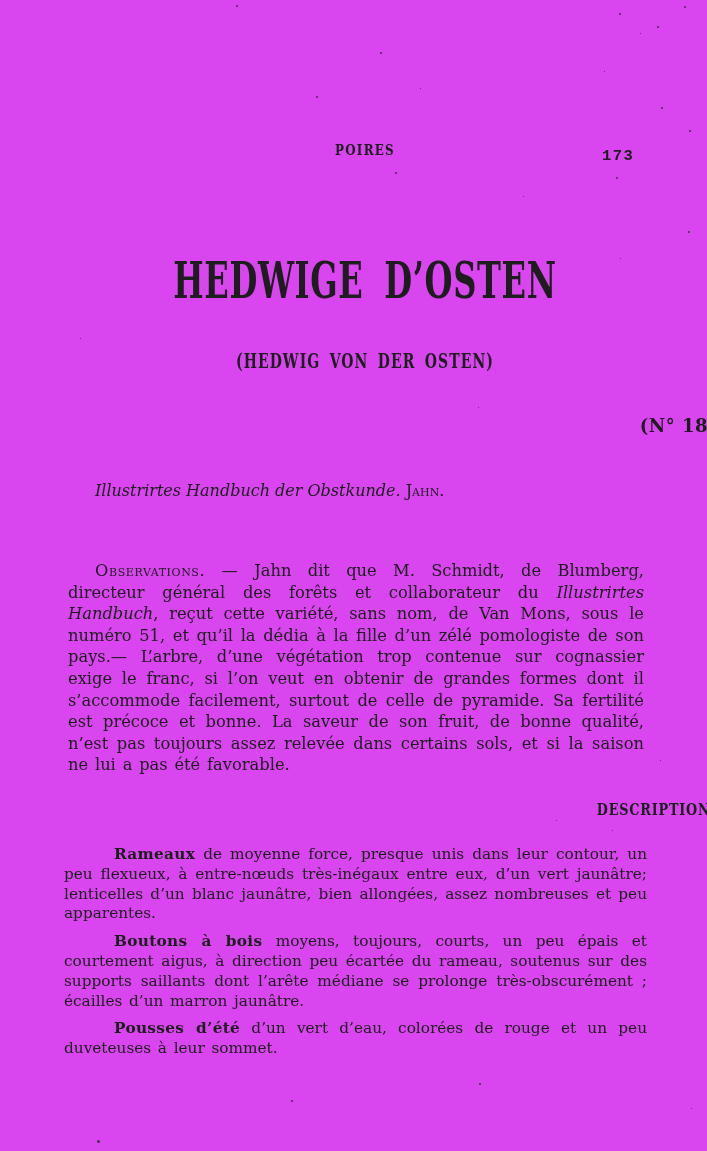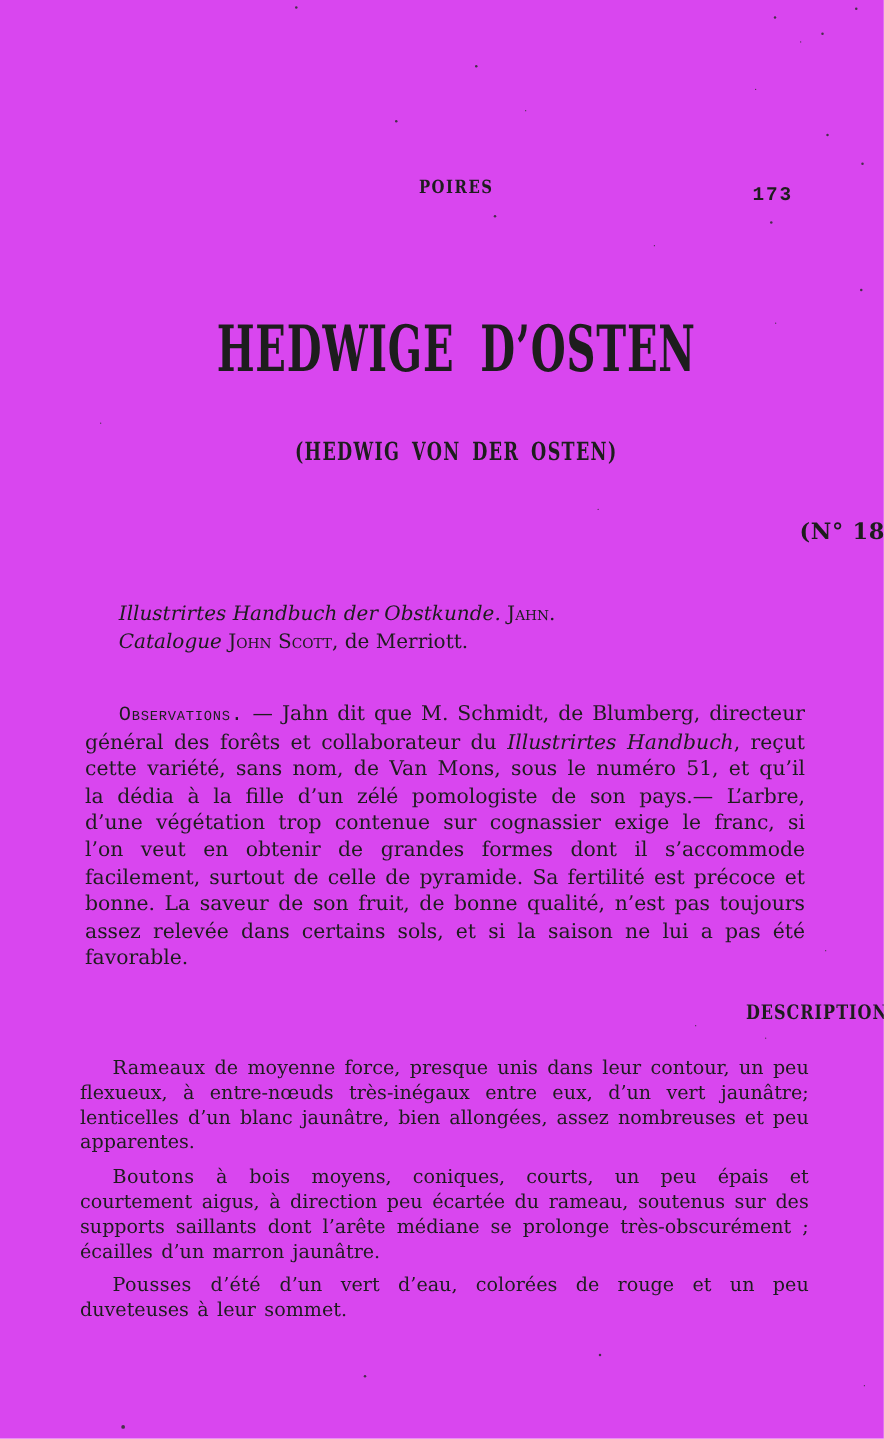--- a/index.html
+++ b/index.html
@@ -52,39 +52,39 @@
     font-size:16px; line-height:21.5px;
   }
 
   .observations {
     position:absolute; left:68px; top:560px; width:576px;
     margin:0;
     font-size:16.3px; line-height:21.6px;
     text-align:justify; text-indent:27px;
     word-spacing:0.10em;
   }
-  .lead-sc { letter-spacing:0.6px;font-family:Liberation Mono, monospace; }
+  .lead-sc { letter-spacing:0.6px; }
 
   .section-heading-wrap {
     position:absolute; top:800px; left:0; width:100%;
     text-align:right;
   }
   .section-heading {
     display:inline-block;
     font-size:16px; font-weight:bold; letter-spacing:1px;
     transform:scaleX(0.80);
   }
 
   .description {
     position:absolute; left:64px; top:845px; width:583px;
     font-size:15.3px; line-height:19.8px;
     text-align:justify;
   }
   .description p { margin:0 0 8px 0; text-indent:26px; word-spacing:0.12em; }
-  .lead-bold { font-weight:normal; letter-spacing:0.3px; }
+  .lead-bold { font-weight:bold; letter-spacing:0.3px;margin-left:24px; }
 
   .speckle { position:absolute; background:#2b2b2b; border-radius:50%; opacity:0.85; }
 </style>
 </head>
 <body>
 
 <div class="page">
 
   <div class="running-header">
     <span class="rh-title">POIRES</span>
@@ -92,32 +92,31 @@
   </div>
 
   <div class="main-title">HEDWIGE D’OSTEN</div>
 
   <div class="synonym">(HEDWIG VON DER OSTEN)</div>
 
   <div class="variety-number">(N° 183)</div>
 
   <div class="bibliography">
     <div class="bib-line"><span class="it">Illustrirtes Handbuch der Obstkunde.</span> <span class="sc">Jahn.</span></div>
-    <div class="bib-line"><span class="it">Catalogue</span> <span class="sc">John Scott,</span><span> de Merriott.</span></div>
   </div>
 
   <p class="observations"><span class="sc lead-sc">Observations.</span><span> — Jahn dit que M. Schmidt, de Blumberg, directeur général des forêts et collaborateur du </span><span class="it">Illustrirtes Handbuch</span><span>, reçut cette variété, sans nom, de Van Mons, sous le numéro 51, et qu’il la dédia à la fille d’un zélé pomologiste de son pays.— L’arbre, d’une végétation trop contenue sur cognassier exige le franc, si l’on veut en obtenir de grandes formes dont il s’accommode facilement, surtout de celle de pyramide. Sa fertilité est précoce et bonne. La saveur de son fruit, de bonne qualité, n’est pas toujours assez relevée dans certains sols, et si la saison ne lui a pas été favorable.</span></p>
 
   <div class="section-heading-wrap">
     <span class="section-heading">DESCRIPTION.</span>
   </div>
 
   <div class="description">
     <p><span class="lead-bold">Rameaux</span><span> de moyenne force, presque unis dans leur contour, un peu flexueux, à entre-nœuds très-inégaux entre eux, d’un vert jaunâtre; lenticelles d’un blanc jaunâtre, bien allongées, assez nombreuses et peu apparentes.</span></p>
-    <p><span class="lead-bold">Boutons à bois</span><span> moyens, coniques, courts, un peu épais et courtement aigus, à direction peu écartée du rameau, soutenus sur des supports saillants dont l’arête médiane se prolonge très-obscurément ; écailles d’un marron jaunâtre.</span></p>
+    <p><span class="lead-bold">Boutons à bois</span><span> moyens, toujours, courts, un peu épais et courtement aigus, à direction peu écartée du rameau, soutenus sur des supports saillants dont l’arête médiane se prolonge très-obscurément ; écailles d’un marron jaunâtre.</span></p>
     <p><span class="lead-bold">Pousses d’été</span><span> d’un vert d’eau, colorées de rouge et un peu duveteuses à leur sommet.</span></p>
   </div>
 
 <div class="speckle" style="left: 236px; top: 5px; width: 2px; height: 2px;"></div>
     <div class="speckle" style="left: 380px; top: 52px; width: 2px; height: 2px;"></div>
     <div class="speckle" style="left: 316px; top: 96px; width: 2px; height: 2px;"></div>
     <div class="speckle" style="left: 420px; top: 88px; width: 1px; height: 1px;"></div>
     <div class="speckle" style="left: 619px; top: 13px; width: 2px; height: 2px;"></div>
     <div class="speckle" style="left: 684px; top: 6px; width: 2px; height: 2px;"></div>
     <div class="speckle" style="left: 657px; top: 26px; width: 2px; height: 2px;"></div>

